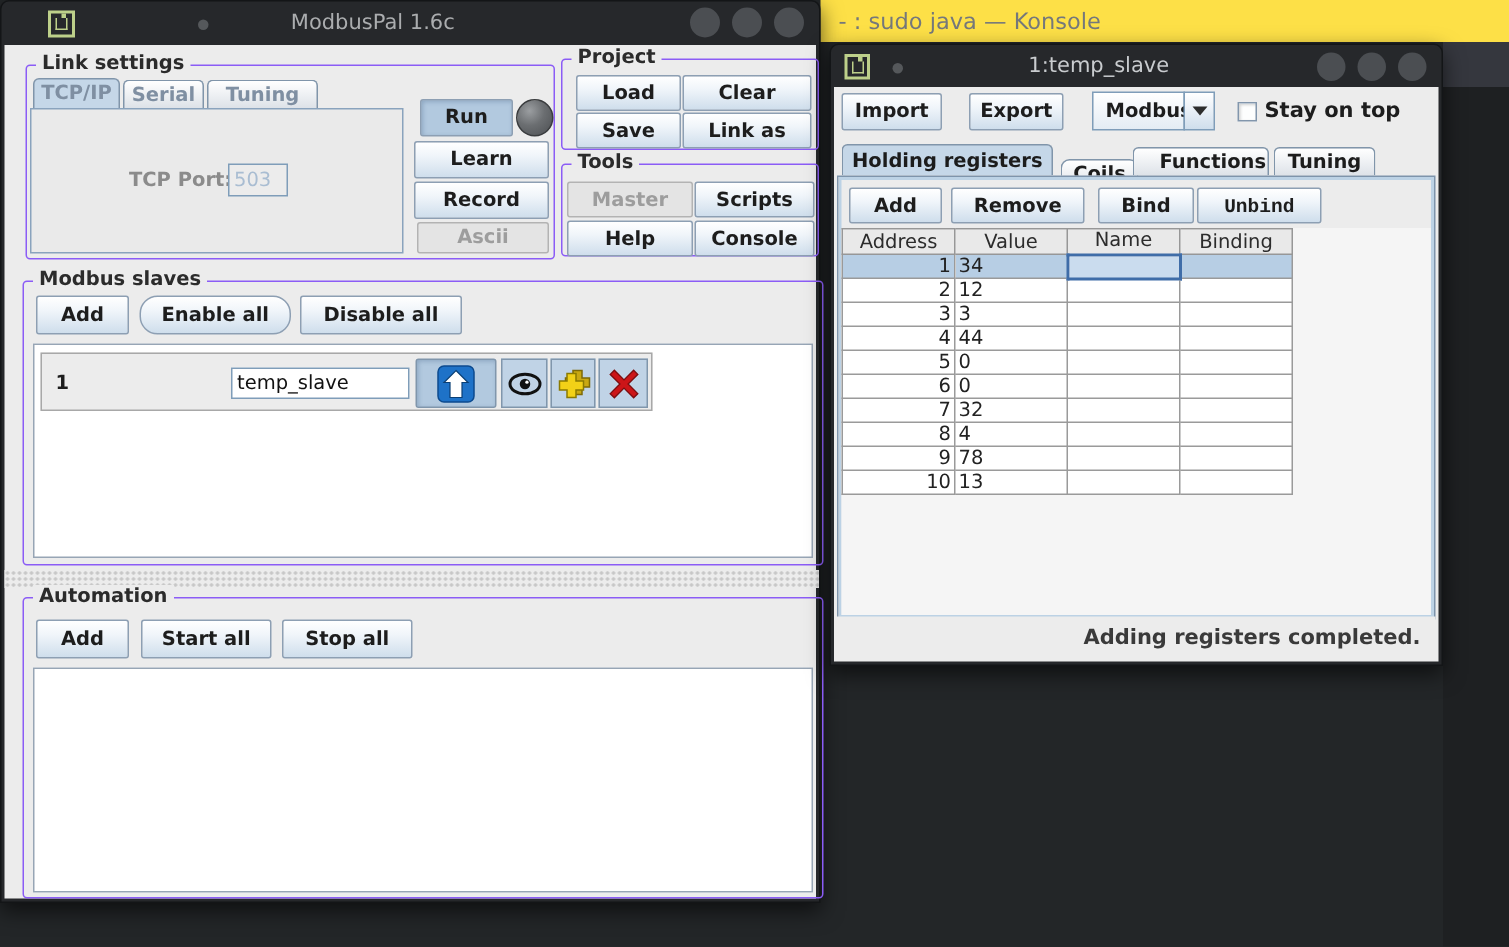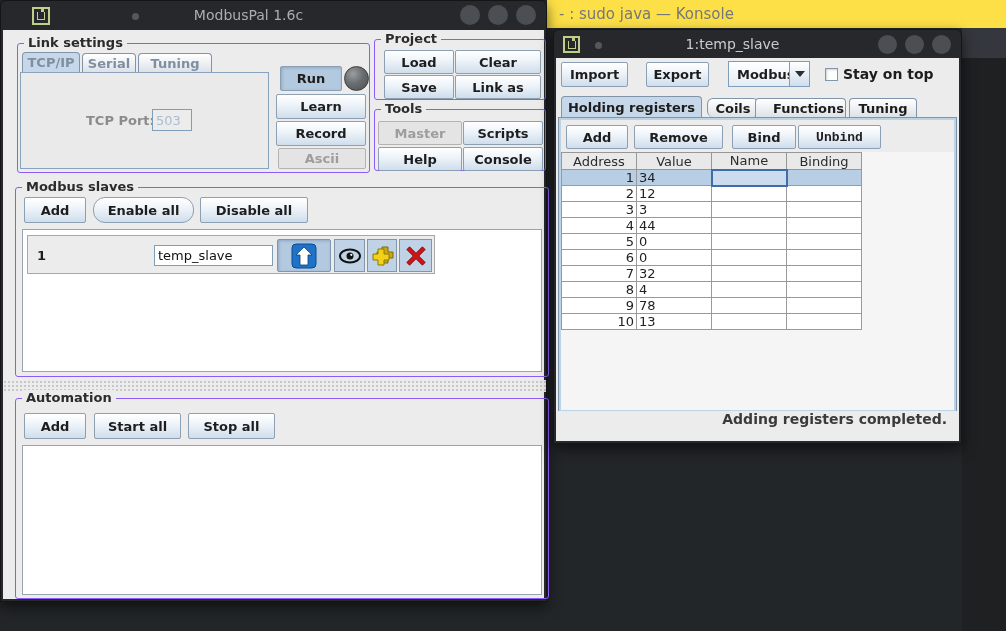--- a/index.html
+++ b/index.html
@@ -80,21 +80,21 @@
     background-image:radial-gradient(circle,#c7c7c7 1px,transparent 1.2px);
     background-size:4px 4px; }
 
   .white-panel { position:absolute; background:#ffffff; border:1px solid #97a5b5; }
 
   
   .blue-panel { position:absolute; border:1px solid #7e94ab; box-shadow:inset 0 0 0 2px #bcd2e5; background:#ececec; }
   .viewport { position:absolute; left:2px; right:2px; top:34px; bottom:2px; background:#f5f5f5; }
 
   .statusbar { position:absolute; left:0; right:2px; bottom:2px; height:28px; background:#ececec;
-    display:flex; justify-content:flex-end; padding-right:10px;
+    display:flex; align-items:center; justify-content:flex-end; padding-right:10px;
     font-weight:bold; font-size:14px; color:#3a3a3a; }
 
   .slave-row { position:absolute; background:#ececec; border:1px solid #a8a8a8; }
   .icon-btn { position:absolute; display:flex; align-items:center; justify-content:center;
     background:#c0d3e6; border:1px solid #8096ac; }
 </style>
 </head>
 <body>
 
 <div class="konsole-bar">
@@ -268,21 +268,21 @@
       <div class="combo-arrow">
           <div class="tri"></div>
         </div>
     </div>
     <div class="checkbox" style="left:269px; top:10px;"></div>
     <span class="bold-label" style="left:287px; top:8px; font-size:14px;">Stay on top</span>
 
     <div class="tab selected" style="left:5px; top:38px; width:141px; height:21px;">
       <span>Holding registers</span>
     </div>
-    <div class="tab" style="left:151px; top:40px; width:52px; height:19px;border-radius:6px;">
+    <div class="tab" style="left:151px; top:48px; width:52px; height:19px;border-radius:6px;">
       <span>Coils</span>
     </div>
     <div class="tab" style="left:199px; top:40px; width:91px; height:19px;padding-left:16px;">
       <span>Functions</span>
     </div>
     <div class="tab" style="left:293px; top:40px; width:68px; height:19px;">
       <span>Tuning</span>
     </div>
 
     <div class="blue-panel" style="left:2px; top:59px; width:399px; height:296px;">

